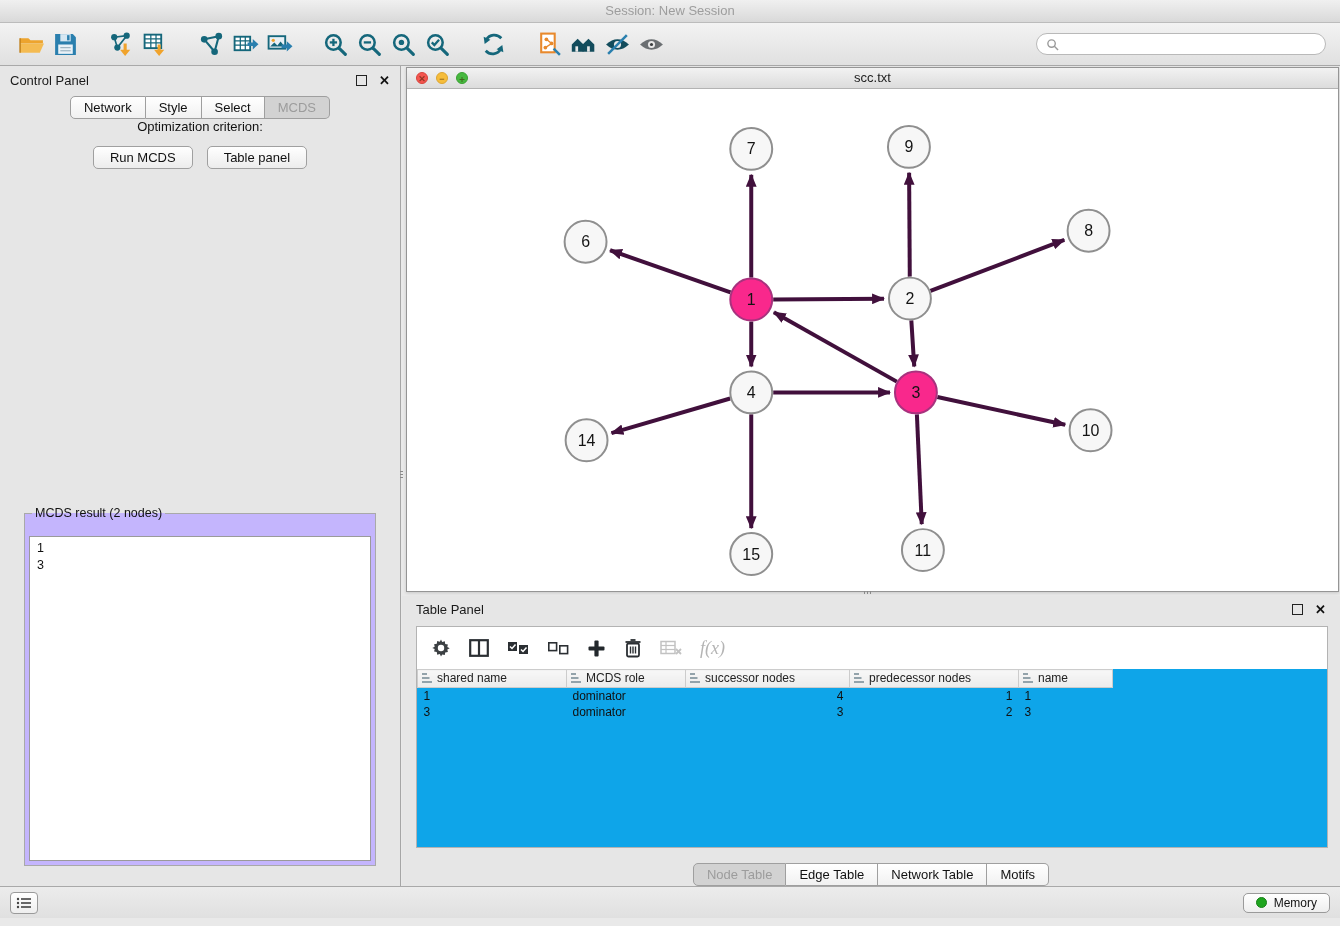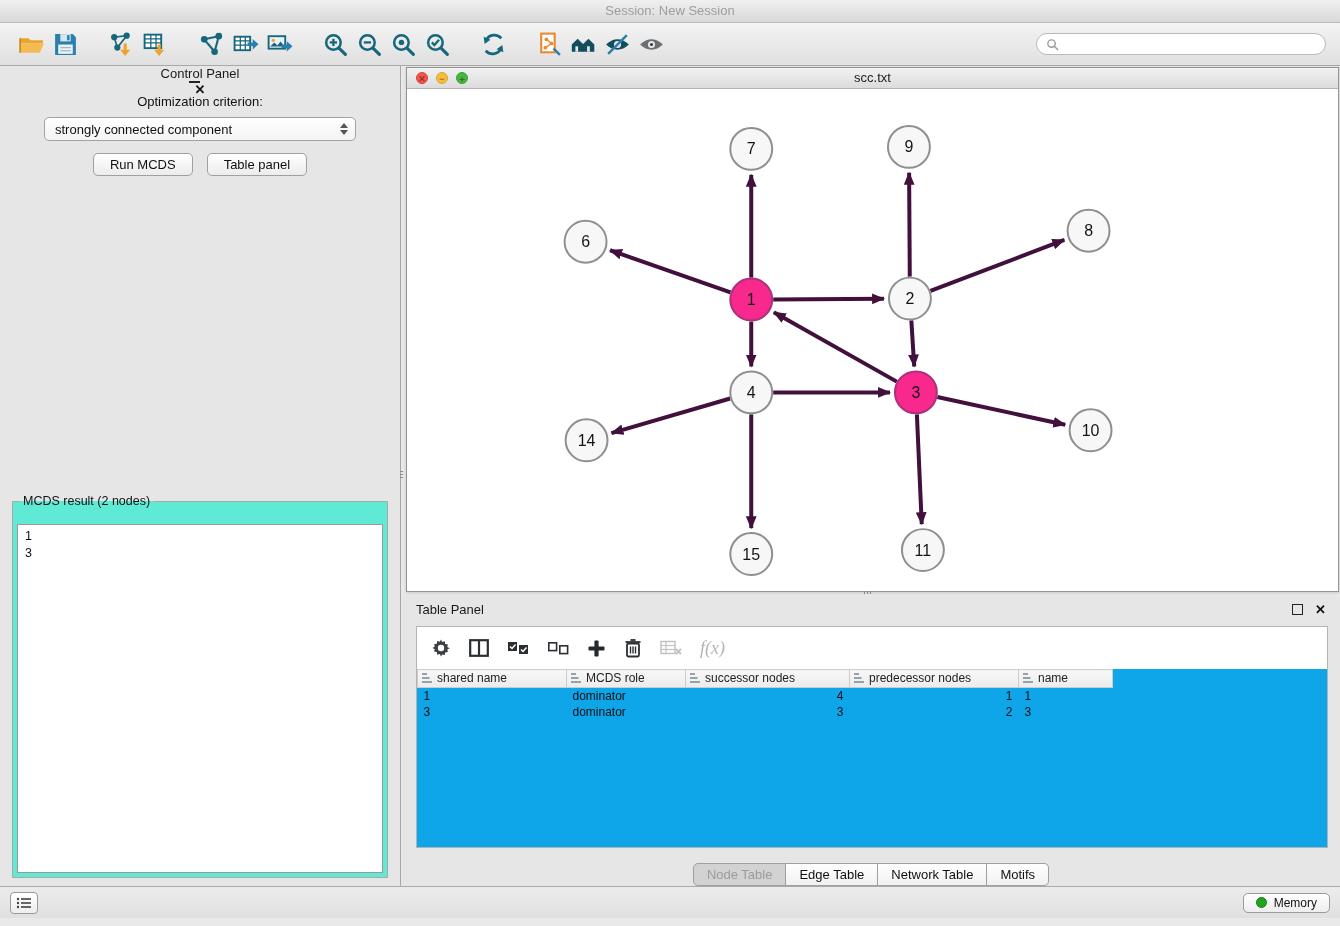--- a/index.html
+++ b/index.html
@@ -10,40 +10,40 @@
   .titlebar{position:absolute;top:0;left:0;right:0;height:22px;background:linear-gradient(#f0f0f0,#d9d9d9);border-bottom:1px solid #bcbcbc;text-align:center;line-height:22px;font-size:13px;color:#9d9d9d;}
   .toolbar{position:absolute;top:23px;left:0;right:0;height:43px;background:linear-gradient(#f3f3f3,#e0e0e0);border-bottom:1px solid #a9a9a9;display:flex;align-items:center;padding:0 14px;box-sizing:border-box;}
   .tbtn{width:34px;height:34px;display:flex;align-items:center;justify-content:center;cursor:default;}
   .tbtn svg{width:27px;height:27px;}
   .tgap{width:22px;}
   .search{margin-left:auto;width:290px;height:22px;border:1px solid #b9b9b9;border-radius:12px;background:#fff;display:flex;align-items:center;padding:0 9px;box-sizing:border-box;gap:5px;}
   .search input{border:none;outline:none;flex:1;font-size:12px;font-family:"Liberation Sans",sans-serif;background:transparent;color:#333;}
 
   
   .control-panel{position:absolute;left:0;top:66px;width:401px;bottom:32px;background:#e6e6e6;border-right:1px solid #a6a6a6;box-sizing:border-box;}
-  .panel-head{height:28px;display:flex;align-items:center;padding:0 10px;font-size:13px;color:#1a1a1a;flex-direction:column;}
+  .panel-head{height:28px;display:flex;align-items:center;padding:0 10px;font-size:13px;color:#1a1a1a;}
   .panel-head .spacer{flex:1;}
   .float-ic{width:9px;height:9px;border:1.5px solid #222;margin-right:12px;cursor:default;}
   .close-ic{font-size:13px;font-weight:bold;color:#111;cursor:default;line-height:1;}
   .cp-tabs-row{display:flex;justify-content:center;margin-top:2px;}
   .seg{display:inline-flex;}
   .seg .tab{border:1px solid #9f9f9f;border-left:none;background:linear-gradient(#ffffff,#f1f1f1);padding:3px 13px;font-size:13px;color:#111;cursor:default;white-space:nowrap;}
   .seg .tab:first-child{border-left:1px solid #9f9f9f;border-radius:5px 0 0 5px;}
   .seg .tab:last-child{border-radius:0 5px 5px 0;}
   .seg .tab.active{background:#d2d2d2;color:#9c9c9c;}
   .opt-label{text-align:center;font-size:13px;color:#111;}
   .cp-select{width:312px;height:24px;margin:8px auto 0 auto;border:1px solid #a2a2a2;border-radius:5px;background:linear-gradient(#ffffff,#f4f4f4);display:flex;align-items:center;padding:0 7px 0 10px;box-sizing:border-box;font-size:13px;color:#111;cursor:default;}
   .cp-select .val{flex:1;}
   .updown{display:flex;flex-direction:column;gap:2px;align-items:center;}
   .updown i{display:block;width:0;height:0;border-left:4px solid transparent;border-right:4px solid transparent;}
   .updown .up{border-bottom:5px solid #555;}
   .updown .dn{border-top:5px solid #555;}
   .cp-buttons{display:flex;justify-content:center;gap:14px;margin-top:12px;}
   .pbtn{border:1px solid #a0a0a0;border-radius:5px;background:linear-gradient(#ffffff,#ececec);padding:3px 16px;font-size:13px;color:#111;cursor:default;}
-  .mcds-fieldset{position:absolute;left:12px;right:12px;top:428px;bottom:16px;border:1px solid #a9a9a9;margin:0;padding:3px;background:#5eead4;}
+  .mcds-fieldset{position:absolute;left:12px;right:12px;top:428px;bottom:16px;border:1px solid #a9a9a9;margin:12px;padding:3px;background:#c4b5fd;}
   .mcds-fieldset legend{font-size:12.5px;color:#111;padding:0 3px;margin-left:4px;}
   .mcds-result-box{position:absolute;left:4px;right:4px;top:16px;bottom:4px;background:#fff;border:1px solid #9a9a9a;font-size:12.5px;color:#111;padding:3px 7px;box-sizing:border-box;line-height:17px;overflow:hidden;}
 
   
   .network-window{position:absolute;left:406px;top:67px;width:933px;height:525px;border:1px solid #959595;background:#fff;box-sizing:border-box;box-shadow:0 1px 3px rgba(0,0,0,.15);}
   .nw-titlebar{height:20px;background:linear-gradient(#f2f2f2,#dcdcdc);border-bottom:1px solid #b3b3b3;position:relative;text-align:center;font-size:13px;line-height:20px;color:#222;}
   .traffic{position:absolute;left:9px;top:4px;display:flex;gap:8px;}
   .tl{width:12px;height:12px;border-radius:50%;font-size:9px;line-height:12px;text-align:center;color:rgba(60,30,0,.55);font-weight:bold;cursor:default;}
   .tl.red{background:#f4564f;border:1px solid #d8433d;box-sizing:border-box;}
   .tl.yel{background:#f6bd3b;border:1px solid #dda633;box-sizing:border-box;}
@@ -226,28 +226,29 @@
     </div>
   </div>
 
   <div class="control-panel">
     <div class="panel-head">
       <span>Control Panel</span>
       <span class="spacer"></span>
       <span class="float-ic"></span>
       <span class="close-ic">✕</span>
     </div>
+    <div class="cp-tabs-row">
+      <div class="seg">
+        <div class="tab">Network</div>
+        <div class="tab">Style</div>
+        <div class="tab">Select</div>
+        <div class="tab active">MCDS</div>
+      </div>
+    </div>
     <div class="opt-label">Optimization criterion:</div>
-    <div class="cp-select">
-      <span class="val">strongly connected component</span>
-      <span class="updown">
-          <i class="up"></i>
-          <i class="dn"></i>
-        </span>
-    </div>
     <div class="cp-buttons">
       <button class="pbtn">Run MCDS</button>
       <button class="pbtn">Table panel</button>
     </div>
     <fieldset class="mcds-fieldset">
       <legend>MCDS result (2 nodes)</legend>
       <div class="mcds-result-box" id="mcds-result-lines">
           <div>1</div>
           <div>3</div>
         </div>

